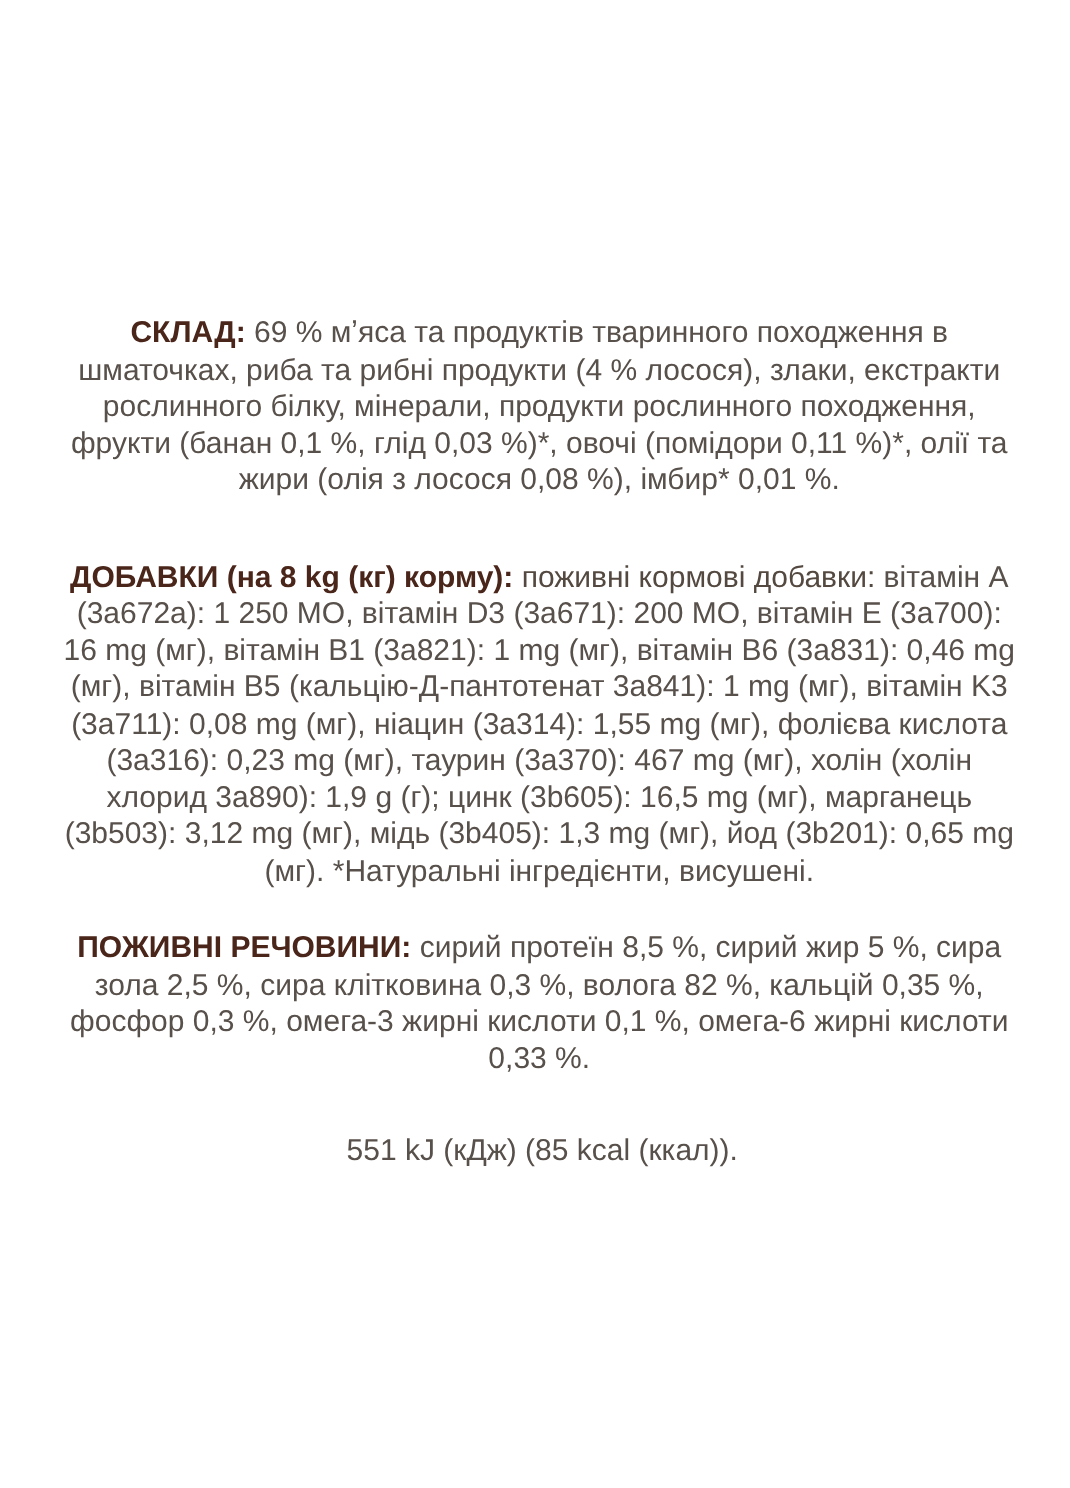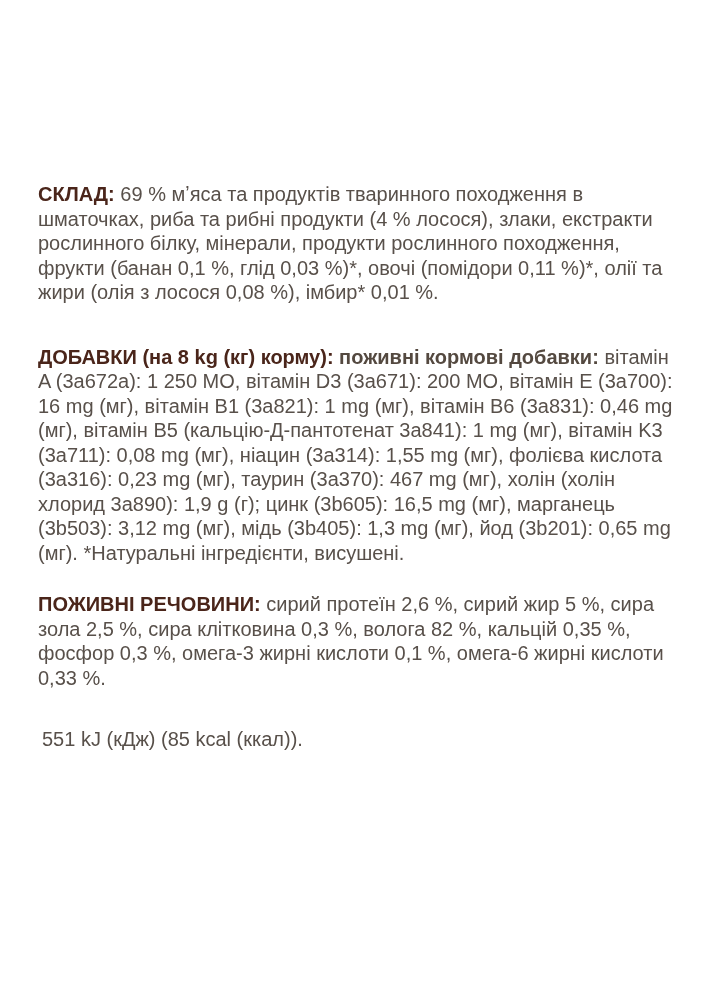--- a/index.html
+++ b/index.html
@@ -13,39 +13,40 @@
     width:713px;
     height:992px;
     background:var(--page-bg);
     position:relative;
     overflow:hidden;
     font-family:"Liberation Sans","DejaVu Sans",sans-serif;
   }
   .label{
     position:absolute;
     left:38px;
-    top:182px;
+    top:210px;
     width:643px;
+    text-align:center;
   }
   .label p{
     margin:0;
     font-size:20px;
     line-height:24.5px;
     color:var(--body-color);
     font-weight:400;
   }
   .sec-composition{margin-bottom:40px !important;}
   .sec-additives{margin-bottom:27px !important;}
   .sec-nutrients{margin-bottom:37px !important;}
   .sec-heading{
     font-weight:700;
     color:var(--heading-color);
   }
   .sub-heading{
-    font-weight:700;
+    font-weight:400;
     color:var(--subheading-color);
   }
   .block{display:block;}
   .indent{padding-left:4px;}
 </style>
 </head>
 <body>
 
 <main class="label">
 
@@ -55,20 +56,20 @@
   </p>
 
   <p class="sec-additives">
     <strong class="sec-heading">ДОБАВКИ (на 8 kg (кг) корму):</strong>
     <span class="sub-heading">поживні кормові добавки:</span>
     <span>вітамін A (3a672a): 1 250 МО, вітамін D3 (3a671): 200 МО, вітамін E (3a700): 16 mg (мг), вітамін B1 (3a821): 1 mg (мг), вітамін B6 (3a831): 0,46 mg (мг), вітамін B5 (кальцію-Д-пантотенат 3a841): 1 mg (мг), вітамін K3 (3a711): 0,08 mg (мг), ніацин (3a314): 1,55 mg (мг), фолієва кислота (3a316): 0,23 mg (мг), таурин (3a370): 467 mg (мг), холін (холін хлорид 3a890): 1,9 g (г); цинк (3b605): 16,5 mg (мг), марганець (3b503): 3,12 mg (мг), мідь (3b405): 1,3 mg (мг), йод (3b201): 0,65 mg (мг). *Натуральні інгредієнти, висушені.</span>
   </p>
 
   <p class="sec-nutrients">
     <strong class="sec-heading">ПОЖИВНІ РЕЧОВИНИ:</strong>
-    <span>сирий протеїн 2,6 %, сирий жир 5 %, сира зола 2,5 %, сира клітковина 0,3 %, волога 82 %, кальцій 0,35 %, фосфор 0,3 %, омега-3 жирні кислоти 0,1 %, омега-6 жирні кислоти 0,33 %.</span>
+    <span>сирий протеїн 8,5 %, сирий жир 5 %, сира зола 2,5 %, сира клітковина 0,3 %, волога 82 %, кальцій 0,35 %, фосфор 0,3 %, омега-3 жирні кислоти 0,1 %, омега-6 жирні кислоти 0,33 %.</span>
   </p>
 
   <p class="sec-energy">
     <span class="block indent">551 kJ (кДж) (85 kcal (ккал)).</span>
   </p>
 
 </main>
 
 </body></html>

